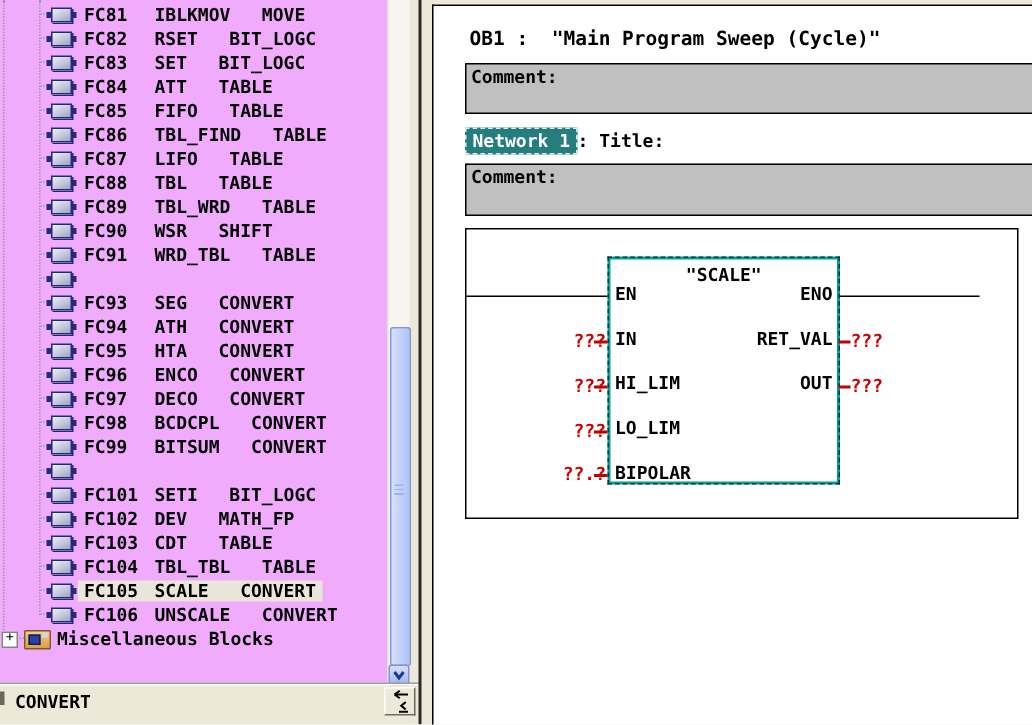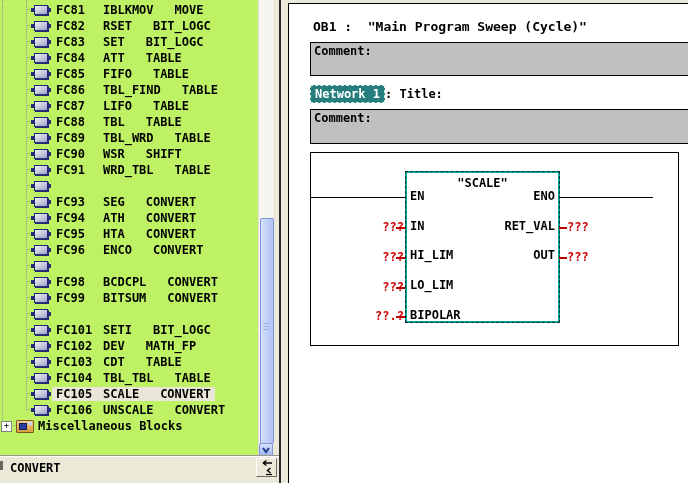--- a/index.html
+++ b/index.html
@@ -4,21 +4,21 @@
 <style>
   html,body{margin:0;padding:0;}
   #screen{
     position:relative; width:688px; height:483px; overflow:hidden;
     background:#ece9d8;
     font-family:"DejaVu Sans Mono","Liberation Mono",monospace;
     font-weight:bold; color:#000; font-size:12px;
   }
   
   #left-pane{position:absolute; left:0; top:0; width:272px; height:483px; background:#fff;}
-  #tree{position:absolute; left:0; top:0; width:258px; height:455px; overflow:hidden; background:#bef264;}
+  #tree{position:absolute; left:0; top:0; width:258px; height:455px; overflow:hidden; background:#f0abfc;}
   .guide{position:absolute; width:0; border-left:1px dotted #9a9a9a;}
   #guide-a{left:2px; top:0; height:424px;}
   #guide-b{left:26px; top:0; height:410px;}
   .trow{position:absolute; left:0; width:256px; height:16px;}
   .stub{position:absolute; top:7px; height:0; border-top:1px dotted #9a9a9a;}
   .fc-stub{left:27px; width:7px;}
   .blockicon{position:absolute; left:34px; top:3px; width:12px; height:8px;
     background:linear-gradient(150deg,#eef0f6 0%,#c3c8da 55%,#9aa1c0 100%);
     border:1px solid #242a78; box-shadow:1px 1px 0 #242a78;}
   .blockicon::before,.blockicon::after{content:""; position:absolute; top:2px; width:3px; height:4px; background:#242a78;}
@@ -169,20 +169,21 @@
           <div class="rowtext"><span class="cell-name">FC95</span><span class="cell-symbol">HTA</span><span class="cell-family">CONVERT</span></div>
         </div>
         <div class="trow" style="top: 242px;">
           <div class="stub fc-stub"></div>
           <div class="blockicon"></div>
           <div class="rowtext"><span class="cell-name">FC96</span><span class="cell-symbol">ENCO</span><span class="cell-family">CONVERT</span></div>
         </div>
         <div class="trow" style="top: 258px;">
           <div class="stub fc-stub"></div>
           <div class="blockicon"></div>
+          <div class="rowtext"><span class="cell-name">FC97</span><span class="cell-symbol">DECO</span><span class="cell-family">CONVERT</span></div>
         </div>
         <div class="trow" style="top: 274px;">
           <div class="stub fc-stub"></div>
           <div class="blockicon"></div>
           <div class="rowtext"><span class="cell-name">FC98</span><span class="cell-symbol">BCDCPL</span><span class="cell-family">CONVERT</span></div>
         </div>
         <div class="trow" style="top: 290px;">
           <div class="stub fc-stub"></div>
           <div class="blockicon"></div>
           <div class="rowtext"><span class="cell-name">FC99</span><span class="cell-symbol">BITSUM</span><span class="cell-family">CONVERT</span></div>

